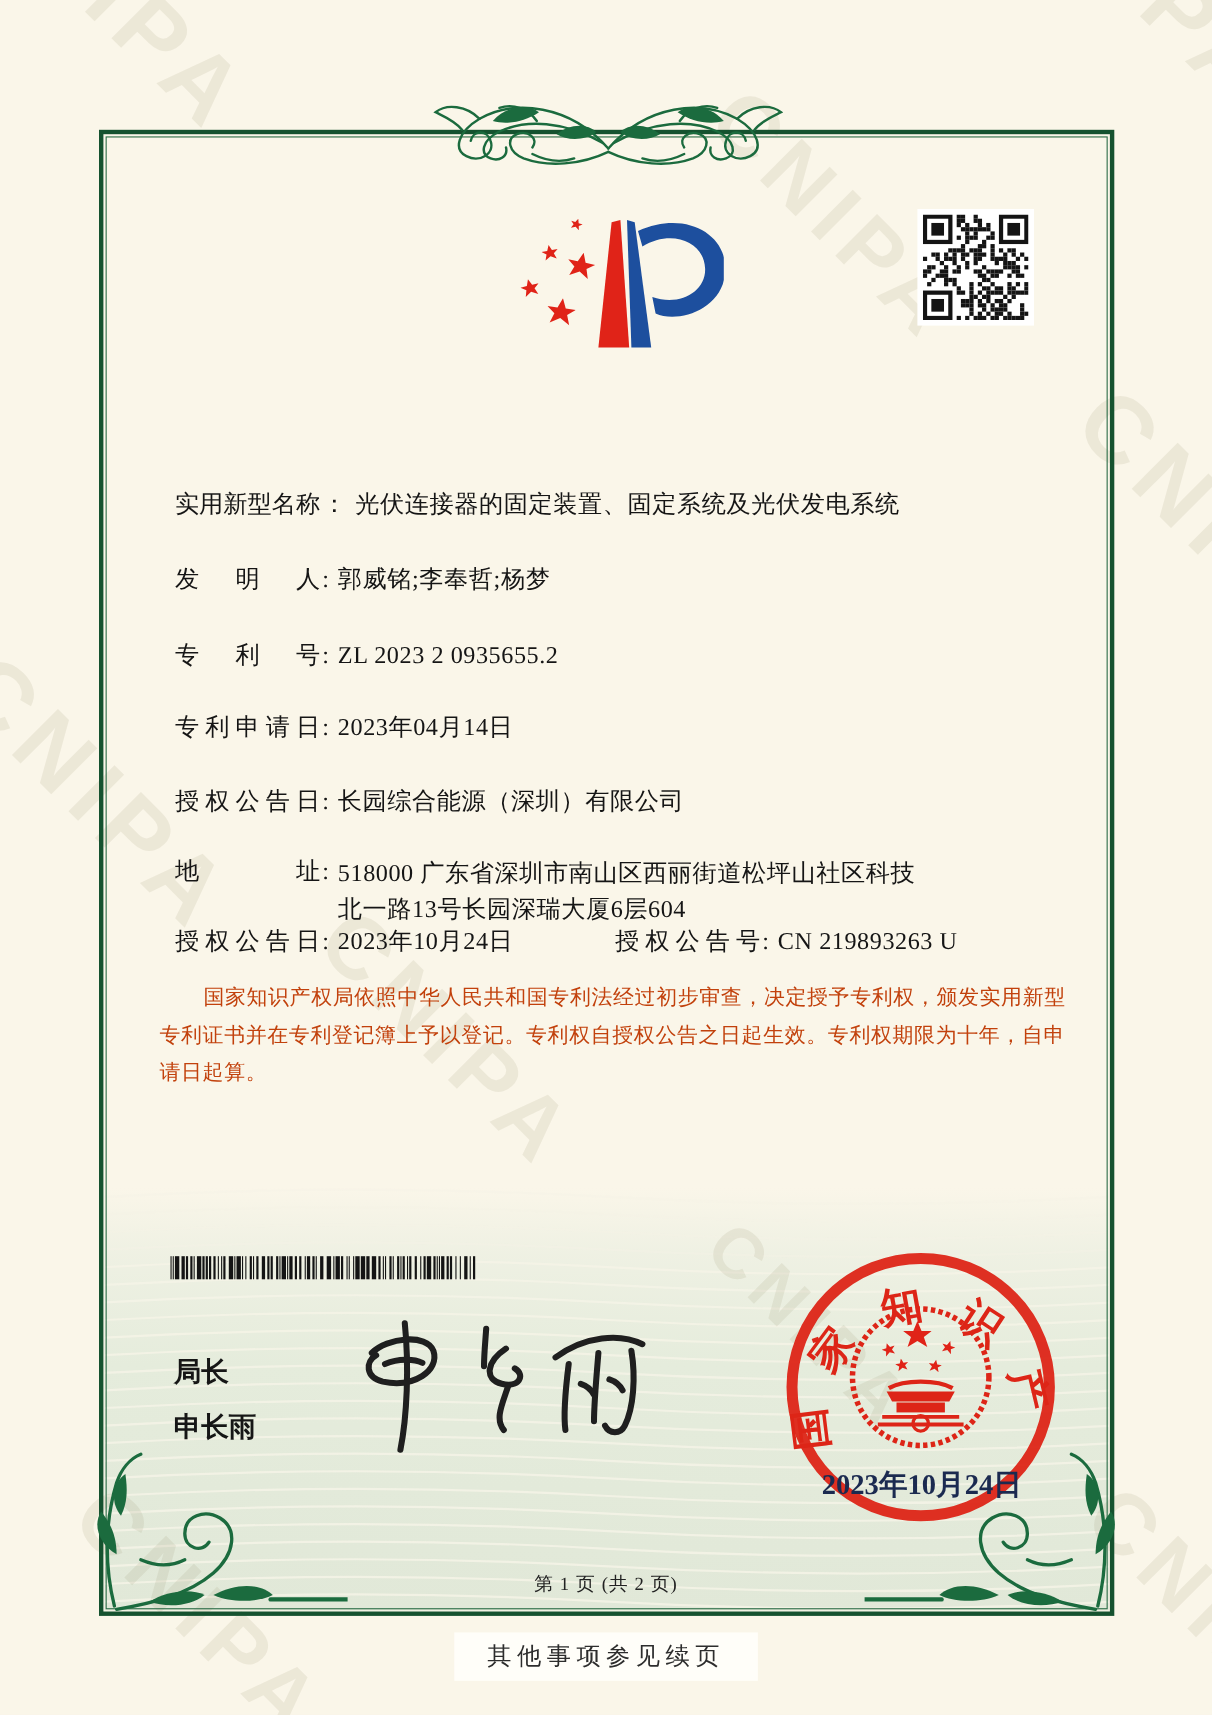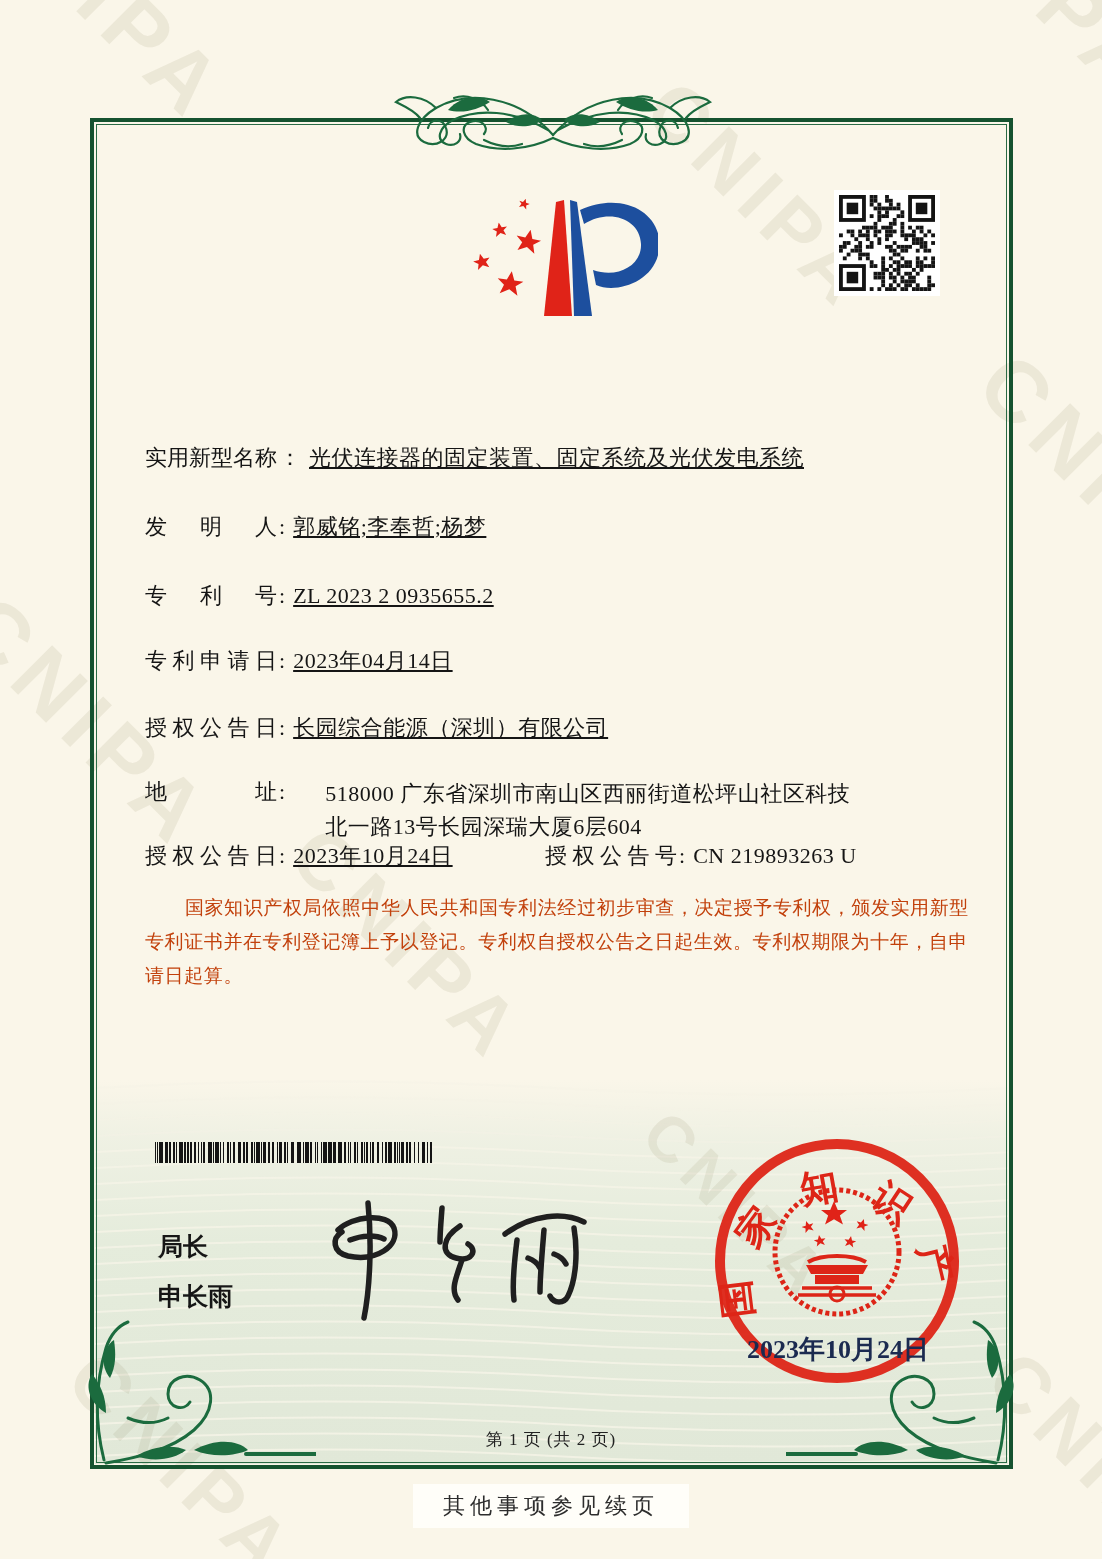--- a/index.html
+++ b/index.html
@@ -26,25 +26,25 @@
 
   
   .content{z-index:5;}
   #cert-no{position:absolute;left:145px;top:185px;font-size:23px;color:#141414;z-index:5;}
   #logo{position:absolute;left:458px;top:188px;z-index:5;}
   #qr-box{position:absolute;left:834px;top:190px;width:106px;height:106px;background:#fff;z-index:5;}
   #qr-box svg{position:absolute;left:5px;top:5px;}
   #title{position:absolute;left:0;right:0;top:340px;text-align:center;font-size:60px;
      font-weight:700;letter-spacing:6px;color:#111;z-index:5;}
 
-  .row{position:absolute;left:145px;font-size:22px;color:#151515;white-space:nowrap;z-index:5;text-decoration:underline;}
+  .row{position:absolute;left:159px;font-size:22px;color:#151515;white-space:nowrap;z-index:5;}
   .lab{display:inline-block;width:132px;text-align:justify;text-align-last:justify;}
   .colon{display:inline-block;margin:0 8px 0 2px;}
   .val{letter-spacing:.5px;}
-  .val2{display:inline-block;vertical-align:top;line-height:33px;margin-left:32px;}
+  .val2{display:inline-block;vertical-align:top;line-height:33px;}
 
   #paragraphs{position:absolute;left:145px;width:832px;top:891px;z-index:5;
      font-size:19px;line-height:34px;color:#c2410c;letter-spacing:.6px;}
   #paragraphs p{margin:0 0 13px 0;text-indent:2.1em;}
 
   #barcode{position:absolute;left:155px;top:1142px;width:285px;height:21px;z-index:6;font-size:0;}
   #barcode span{display:inline-block;height:21px;background:#141414;vertical-align:top;}
 
   #officer-title{position:absolute;left:158px;top:1230px;font-size:25px;font-weight:700;
      font-family:"Liberation Sans","DejaVu Sans",sans-serif;color:#161616;z-index:6;}

